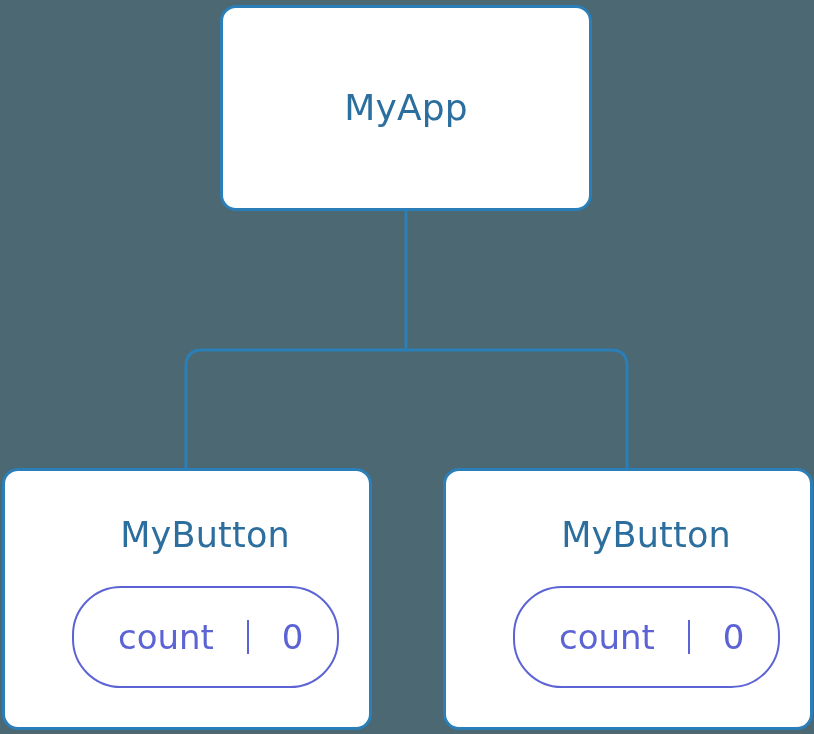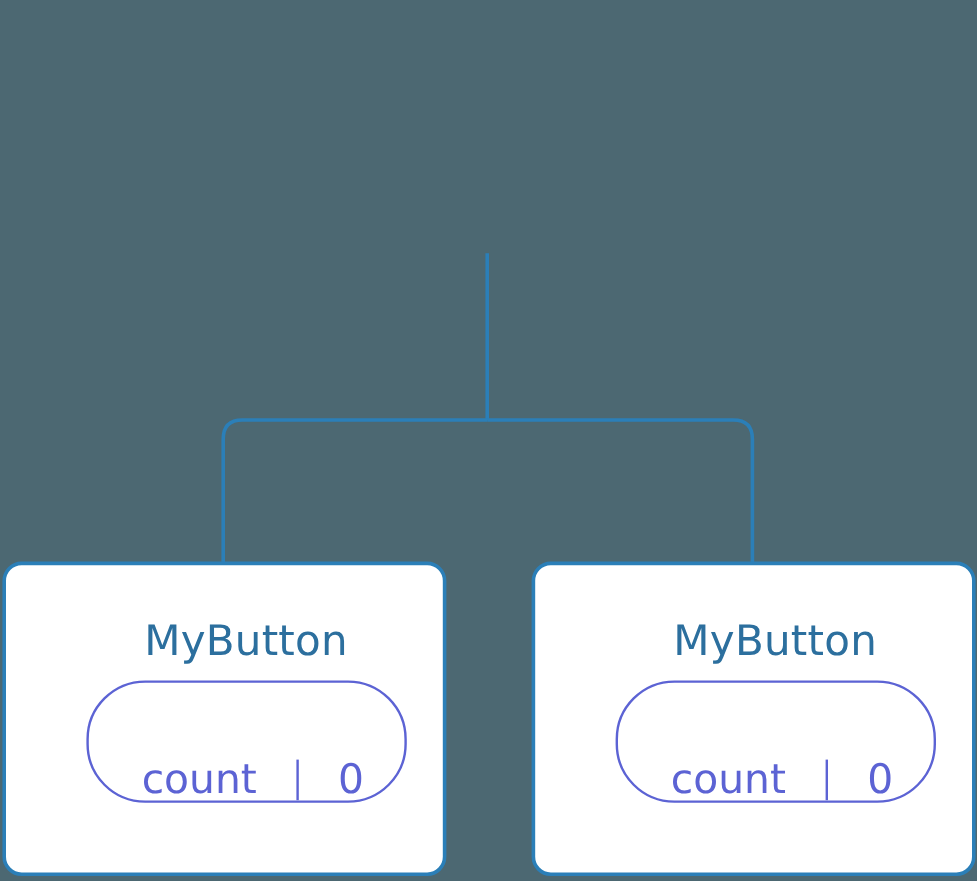--- a/index.html
+++ b/index.html
@@ -73,23 +73,23 @@
   .node-root .node-title {
     font-size: 36px;
   }
 
   .node-child .node-title {
     margin-top: 47px;
   }
 
   
   .state-pill {
-    margin-top: 14px;
+    margin-top: 33px;
     display: flex;
-    align-items: flex-end;
+    align-items: center;
     height: 98px;
     border: 2px solid #5c63d4;
     border-radius: 49px;
     background: #ffffff;
     overflow: hidden;
   }
 
   .state-key,
   .state-value {
     display: flex;
@@ -120,20 +120,23 @@
 
   <svg id="connectors" viewBox="0 0 814 734" width="814" height="734" aria-hidden="true">
 
     <path d="M406,211 L406,350" fill="none" stroke="#2b7fb8" stroke-width="3" stroke-linecap="butt"></path>
 
     <path d="M406,350 L202,350 Q186,350 186,366 L186,470" fill="none" stroke="#2b7fb8" stroke-width="3" stroke-linecap="butt"></path>
 
     <path d="M406,350 L611,350 Q627,350 627,366 L627,470" fill="none" stroke="#2b7fb8" stroke-width="3" stroke-linecap="butt"></path>
   </svg>
 
+  <div class="node node-root">
+    <div class="node-title">MyApp</div>
+  </div>
 
   <div class="node node-child node-child-left">
     <div class="node-title">MyButton</div>
     <div class="state-pill">
       <div class="state-key">count</div>
       <div class="state-value">0</div>
     </div>
   </div>
 
   <div class="node node-child node-child-right">

